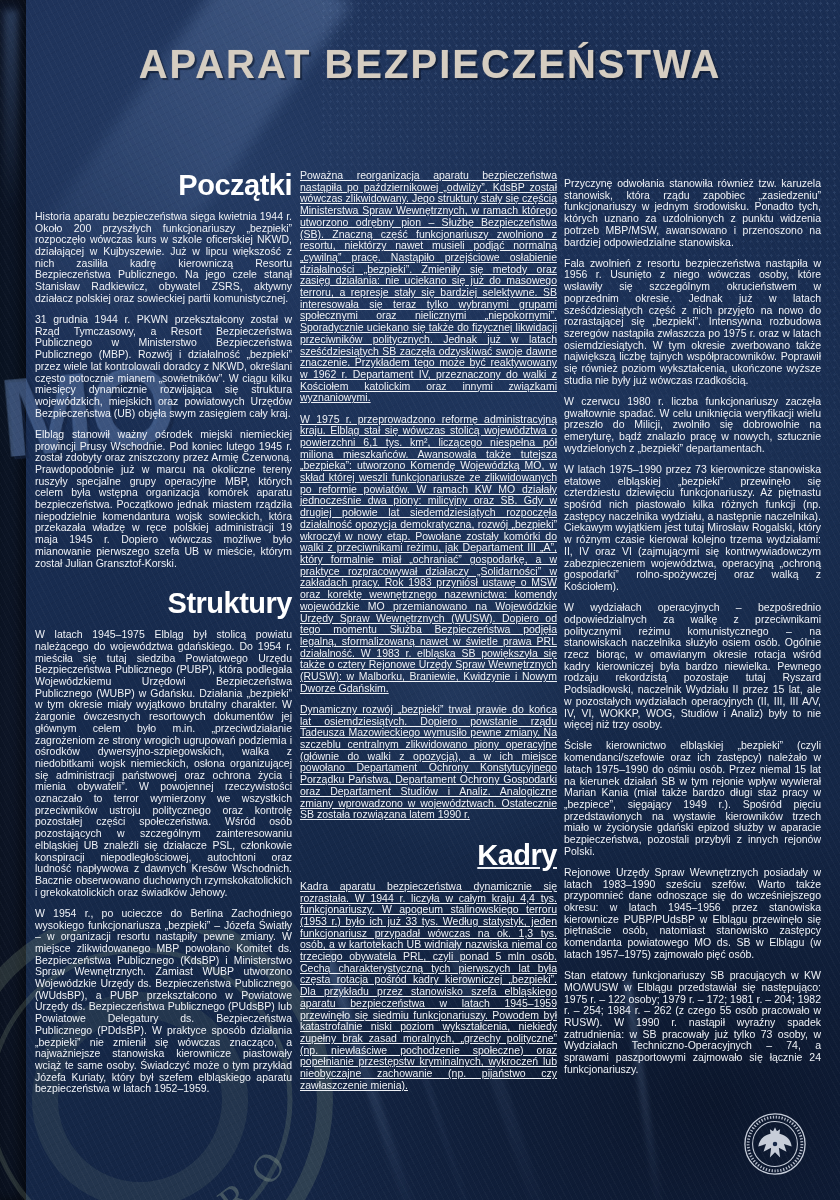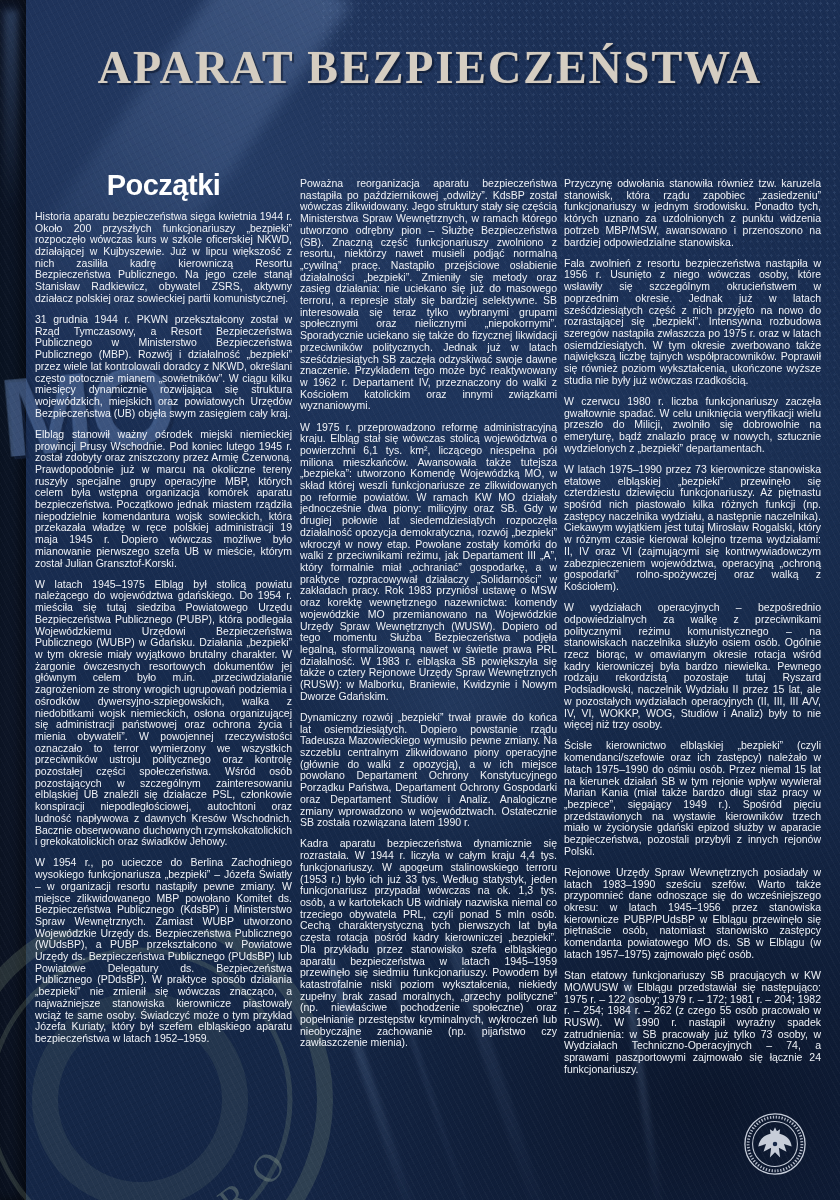--- a/index.html
+++ b/index.html
@@ -40,31 +40,31 @@
   .streak-right{position:absolute;left:640px;top:980px;width:8px;height:240px;
     background:linear-gradient(rgba(150,180,220,.25),rgba(150,180,220,0));
     transform:rotate(-8deg);filter:blur(2px);}
   .wm-mo{position:absolute;left:0px;top:360px;width:170px;
     font-weight:bold;font-size:112px;line-height:.92;letter-spacing:-4px;
     color:rgba(98,130,182,.5);transform:rotate(-5deg);filter:blur(.6px);
     text-shadow:3px 3px 0 rgba(20,35,65,.6);}
   .stamp{position:absolute;left:-60px;top:930px;opacity:.85;}
   
   .title{position:absolute;left:40px;top:40px;width:780px;text-align:center;
-    font-family:Liberation Serif, serif;font-weight:bold;
-    font-size:46px;line-height:1.2;letter-spacing:2px;color:#d5cdc1;
+    font-family:Liberation Sans, sans-serif;font-weight:bold;
+    font-size:40px;line-height:1.2;letter-spacing:2px;color:#d5cdc1;
     text-shadow:2px 2px 1px rgba(8,16,34,.55), 0 0 1px rgba(213,205,193,.6);}
   
   .col{position:absolute;width:257px;color:#eef1f6;
     font-size:10.5px;line-height:11.7px;text-align:justify;}
   .col-1{left:35px;top:170px;}
-  .col-2{left:300px;top:178px;}
+  .col-2{left:300px;top:170px;text-decoration:underline;}
   .col-3{left:564px;top:178px;}
   .col h2{margin:0 0 9px 0;font-size:29px;line-height:1.1;letter-spacing:-.5px;
-    color:#ffffff;font-weight:bold;text-align:center;}
+    color:#ffffff;font-weight:bold;text-align:right;}
   .col h2.later{margin-top:19px;}
   .col p{margin:0 0 9.5px 0;}
   
   .seal{position:absolute;left:743px;top:1112px;width:64px;height:64px;opacity:.92;}
 </style>
 </head>
 <body>
 
 <div class="page">
 
@@ -98,28 +98,30 @@
 
   <header class="title">
     <div>APARAT BEZPIECZEŃSTWA</div>
   </header>
 
   <section class="col col-1">
     <h2>Początki</h2>
     <p>Historia aparatu bezpieczeństwa sięga kwietnia 1944 r. Około 200 przyszłych funkcjonariuszy „bezpieki” rozpoczęło wówczas kurs w szkole oficerskiej NKWD, działającej w Kujbyszewie. Już w lipcu większość z nich zasiliła kadrę kierowniczą Resortu Bezpieczeństwa Publicznego. Na jego czele stanął Stanisław Radkiewicz, obywatel ZSRS, aktywny działacz polskiej oraz sowieckiej partii komunistycznej.</p>
     <p>31 grudnia 1944 r. PKWN przekształcony został w Rząd Tymczasowy, a Resort Bezpieczeństwa Publicznego w Ministerstwo Bezpieczeństwa Publicznego (MBP). Rozwój i działalność „bezpieki” przez wiele lat kontrolowali doradcy z NKWD, określani często potocznie mianem „sowietników”. W ciągu kilku miesięcy dynamicznie rozwijająca się struktura wojewódzkich, miejskich oraz powiatowych Urzędów Bezpieczeństwa (UB) objęła swym zasięgiem cały kraj.</p>
     <p>Elbląg stanowił ważny ośrodek miejski niemieckiej prowincji Prusy Wschodnie. Pod koniec lutego 1945 r. został zdobyty oraz zniszczony przez Armię Czerwoną. Prawdopodobnie już w marcu na okoliczne tereny ruszyły specjalne grupy operacyjne MBP, których celem była wstępna organizacja komórek aparatu bezpieczeństwa. Początkowo jednak miastem rządziła niepodzielnie komendantura wojsk sowieckich, która przekazała władzę w ręce polskiej administracji 19 maja 1945 r. Dopiero wówczas możliwe było mianowanie pierwszego szefa UB w mieście, którym został Julian Gransztof-Korski.</p>
+    <h2 class="later">Struktury</h2>
     <p>W latach 1945–1975 Elbląg był stolicą powiatu należącego do województwa gdańskiego. Do 1954 r. mieściła się tutaj siedziba Powiatowego Urzędu Bezpieczeństwa Publicznego (PUBP), która podlegała Wojewódzkiemu Urzędowi Bezpieczeństwa Publicznego (WUBP) w Gdańsku. Działania „bezpieki” w tym okresie miały wyjątkowo brutalny charakter. W żargonie ówczesnych resortowych dokumentów jej głównym celem było m.in. „przeciwdziałanie zagrożeniom ze strony wrogich ugrupowań podziemia i ośrodków dywersyjno-szpiegowskich, walka z niedobitkami wojsk niemieckich, osłona organizującej się administracji państwowej oraz ochrona życia i mienia obywateli”. W powojennej rzeczywistości oznaczało to terror wymierzony we wszystkich przeciwników ustroju politycznego oraz kontrolę pozostałej części społeczeństwa. Wśród osób pozostających w szczególnym zainteresowaniu elbląskiej UB znaleźli się działacze PSL, członkowie konspiracji niepodległościowej, autochtoni oraz ludność napływowa z dawnych Kresów Wschodnich. Bacznie obserwowano duchownych rzymskokatolickich i grekokatolickich oraz świadków Jehowy.</p>
     <p>W 1954 r., po ucieczce do Berlina Zachodniego wysokiego funkcjonariusza „bezpieki” – Józefa Światły – w organizacji resortu nastąpiły pewne zmiany. W miejsce zlikwidowanego MBP powołano Komitet ds. Bezpieczeństwa Publicznego (KdsBP) i Ministerstwo Spraw Wewnętrznych. Zamiast WUBP utworzono Wojewódzkie Urzędy ds. Bezpieczeństwa Publicznego (WUdsBP), a PUBP przekształcono w Powiatowe Urzędy ds. Bezpieczeństwa Publicznego (PUdsBP) lub Powiatowe Delegatury ds. Bezpieczeństwa Publicznego (PDdsBP). W praktyce sposób działania „bezpieki” nie zmienił się wówczas znacząco, a najważniejsze stanowiska kierownicze piastowały wciąż te same osoby. Świadczyć może o tym przykład Józefa Kuriaty, który był szefem elbląskiego aparatu bezpieczeństwa w latach 1952–1959.</p>
   </section>
 
   <section class="col col-2">
     <p>Poważna reorganizacja aparatu bezpieczeństwa nastąpiła po październikowej „odwilży”. KdsBP został wówczas zlikwidowany. Jego struktury stały się częścią Ministerstwa Spraw Wewnętrznych, w ramach którego utworzono odrębny pion – Służbę Bezpieczeństwa (SB). Znaczną część funkcjonariuszy zwolniono z resortu, niektórzy nawet musieli podjąć normalną „cywilną” pracę. Nastąpiło przejściowe osłabienie działalności „bezpieki”. Zmieniły się metody oraz zasięg działania: nie uciekano się już do masowego terroru, a represje stały się bardziej selektywne. SB interesowała się teraz tylko wybranymi grupami społecznymi oraz nielicznymi „niepokornymi”. Sporadycznie uciekano się także do fizycznej likwidacji przeciwników politycznych. Jednak już w latach sześćdziesiątych SB zaczęła odzyskiwać swoje dawne znaczenie. Przykładem tego może być reaktywowany w 1962 r. Departament IV, przeznaczony do walki z Kościołem katolickim oraz innymi związkami wyznaniowymi.</p>
     <p>W 1975 r. przeprowadzono reformę administracyjną kraju. Elbląg stał się wówczas stolicą województwa o powierzchni 6,1 tys. km², liczącego niespełna pół miliona mieszkańców. Awansowała także tutejsza „bezpieka”: utworzono Komendę Wojewódzką MO, w skład której weszli funkcjonariusze ze zlikwidowanych po reformie powiatów. W ramach KW MO działały jednocześnie dwa piony: milicyjny oraz SB. Gdy w drugiej połowie lat siedemdziesiątych rozpoczęła działalność opozycja demokratyczna, rozwój „bezpieki” wkroczył w nowy etap. Powołane zostały komórki do walki z przeciwnikami reżimu, jak Departament III „A”, który formalnie miał „ochraniać” gospodarkę, a w praktyce rozpracowywał działaczy „Solidarności” w zakładach pracy. Rok 1983 przyniósł ustawę o MSW oraz korektę wewnętrznego nazewnictwa: komendy wojewódzkie MO przemianowano na Wojewódzkie Urzędy Spraw Wewnętrznych (WUSW). Dopiero od tego momentu Służba Bezpieczeństwa podjęła legalną, sformalizowaną nawet w świetle prawa PRL działalność. W 1983 r. elbląska SB powiększyła się także o cztery Rejonowe Urzędy Spraw Wewnętrznych (RUSW): w Malborku, Braniewie, Kwidzynie i Nowym Dworze Gdańskim.</p>
     <p>Dynamiczny rozwój „bezpieki” trwał prawie do końca lat osiemdziesiątych. Dopiero powstanie rządu Tadeusza Mazowieckiego wymusiło pewne zmiany. Na szczeblu centralnym zlikwidowano piony operacyjne (głównie do walki z opozycją), a w ich miejsce powołano Departament Ochrony Konstytucyjnego Porządku Państwa, Departament Ochrony Gospodarki oraz Departament Studiów i Analiz. Analogiczne zmiany wprowadzono w województwach. Ostatecznie SB została rozwiązana latem 1990 r.</p>
+    <h2 class="later">Kadry</h2>
     <p>Kadra aparatu bezpieczeństwa dynamicznie się rozrastała. W 1944 r. liczyła w całym kraju 4,4 tys. funkcjonariuszy. W apogeum stalinowskiego terroru (1953 r.) było ich już 33 tys. Według statystyk, jeden funkcjonariusz przypadał wówczas na ok. 1,3 tys. osób, a w kartotekach UB widniały nazwiska niemal co trzeciego obywatela PRL, czyli ponad 5 mln osób. Cechą charakterystyczną tych pierwszych lat była częsta rotacja pośród kadry kierowniczej „bezpieki”. Dla przykładu przez stanowisko szefa elbląskiego aparatu bezpieczeństwa w latach 1945–1959 przewinęło się siedmiu funkcjonariuszy. Powodem był katastrofalnie niski poziom wykształcenia, niekiedy zupełny brak zasad moralnych, „grzechy polityczne” (np. niewłaściwe pochodzenie społeczne) oraz popełnianie przestępstw kryminalnych, wykroczeń lub nieobyczajne zachowanie (np. pijaństwo czy zawłaszczenie mienia).</p>
   </section>
 
   <section class="col col-3">
     <p>Przyczynę odwołania stanowiła również tzw. karuzela stanowisk, która rządu zapobiec „zasiedzeniu” funkcjonariuszy w jednym środowisku. Ponadto tych, których uznano za uzdolnionych z punktu widzenia potrzeb MBP/MSW, awansowano i przenoszono na bardziej odpowiedzialne stanowiska.</p>
     <p>Fala zwolnień z resortu bezpieczeństwa nastąpiła w 1956 r. Usunięto z niego wówczas osoby, które wsławiły się szczególnym okrucieństwem w poprzednim okresie. Jednak już w latach sześćdziesiątych część z nich przyjęto na nowo do rozrastającej się „bezpieki”. Intensywna rozbudowa szeregów nastąpiła zwłaszcza po 1975 r. oraz w latach osiemdziesiątych. W tym okresie zwerbowano także największą liczbę tajnych współpracowników. Poprawił się również poziom wykształcenia, ukończone wyższe studia nie były już wówczas rzadkością.</p>
     <p>W czerwcu 1980 r. liczba funkcjonariuszy zaczęła gwałtownie spadać. W celu uniknięcia weryfikacji wielu przeszło do Milicji, zwolniło się dobrowolnie na emeryturę, bądź znalazło pracę w nowych, sztucznie wydzielonych z „bezpieki” departamentach.</p>
     <p>W latach 1975–1990 przez 73 kierownicze stanowiska etatowe elbląskiej „bezpieki” przewinęło się czterdziestu dziewięciu funkcjonariuszy. Aż piętnastu spośród nich piastowało kilka różnych funkcji (np. zastępcy naczelnika wydziału, a następnie naczelnika). Ciekawym wyjątkiem jest tutaj Mirosław Rogalski, który w różnym czasie kierował kolejno trzema wydziałami: II, IV oraz VI (zajmującymi się kontrwywiadowczym zabezpieczeniem województwa, operacyjną „ochroną gospodarki” rolno-spożywczej oraz walką z Kościołem).</p>
     <p>W wydziałach operacyjnych – bezpośrednio odpowiedzialnych za walkę z przeciwnikami politycznymi reżimu komunistycznego – na stanowiskach naczelnika służyło osiem osób. Ogólnie rzecz biorąc, w omawianym okresie rotacja wśród kadry kierowniczej była bardzo niewielka. Pewnego rodzaju rekordzistą pozostaje tutaj Ryszard Podsiadłowski, naczelnik Wydziału II przez 15 lat, ale w pozostałych wydziałach operacyjnych (II, III, III A/V, IV, VI, WOKKP, WOG, Studiów i Analiz) były to nie więcej niż trzy osoby.</p>
     <p>Ścisłe kierownictwo elbląskiej „bezpieki” (czyli komendanci/szefowie oraz ich zastępcy) należało w latach 1975–1990 do ośmiu osób. Przez niemal 15 lat na kierunek działań SB w tym rejonie wpływ wywierał Marian Kania (miał także bardzo długi staż pracy w „bezpiece”, sięgający 1949 r.). Spośród pięciu przedstawionych na wystawie kierowników trzech miało w życiorysie gdański epizod służby w aparacie bezpieczeństwa, pozostali przybyli z innych rejonów Polski.</p>

